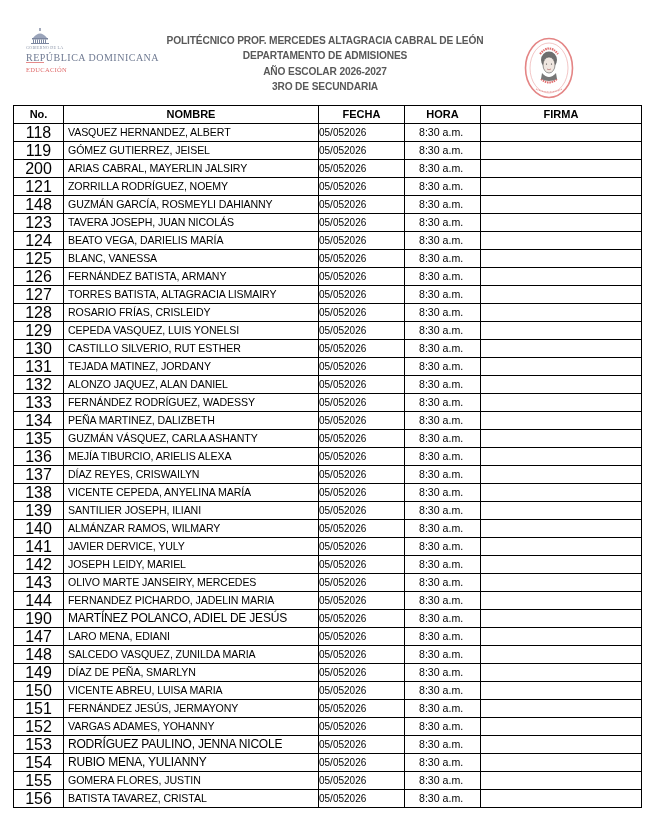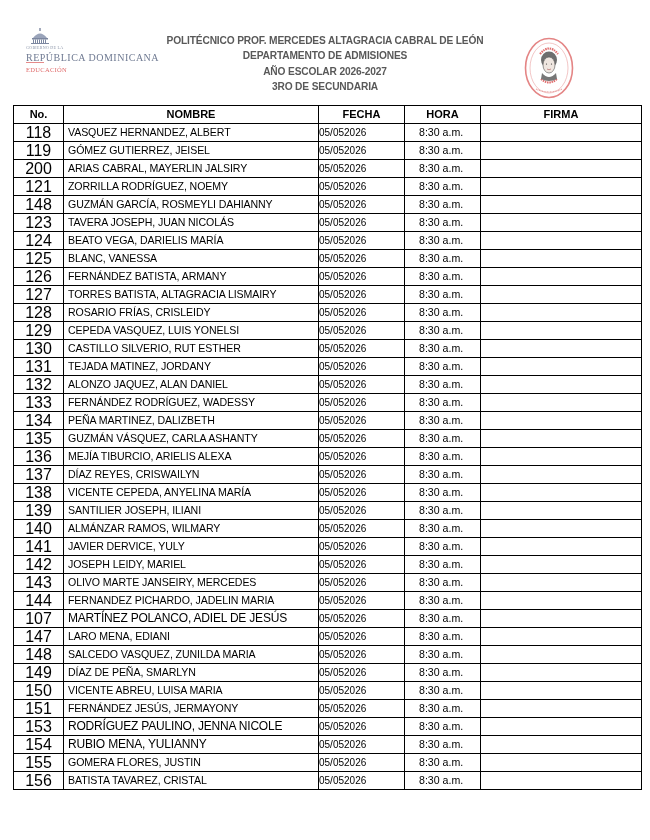--- a/index.html
+++ b/index.html
@@ -277,21 +277,21 @@
         <td class="firma"></td>
       </tr>
       <tr>
         <td class="no">144</td>
         <td class="name">FERNANDEZ PICHARDO, JADELIN MARIA</td>
         <td class="fecha">05/052026</td>
         <td class="hora">8:30 a.m.</td>
         <td class="firma"></td>
       </tr>
       <tr>
-        <td class="no">107</td>
+        <td class="no">190</td>
         <td class="name large">MARTÍNEZ POLANCO, ADIEL DE JESÚS</td>
         <td class="fecha">05/052026</td>
         <td class="hora">8:30 a.m.</td>
         <td class="firma"></td>
       </tr>
       <tr>
         <td class="no">147</td>
         <td class="name">LARO MENA, EDIANI</td>
         <td class="fecha">05/052026</td>
         <td class="hora">8:30 a.m.</td>
@@ -319,20 +319,27 @@
         <td class="firma"></td>
       </tr>
       <tr>
         <td class="no">151</td>
         <td class="name">FERNÁNDEZ JESÚS, JERMAYONY</td>
         <td class="fecha">05/052026</td>
         <td class="hora">8:30 a.m.</td>
         <td class="firma"></td>
       </tr>
       <tr>
+        <td class="no">152</td>
+        <td class="name">VARGAS ADAMES, YOHANNY</td>
+        <td class="fecha">05/052026</td>
+        <td class="hora">8:30 a.m.</td>
+        <td class="firma"></td>
+      </tr>
+      <tr>
         <td class="no">153</td>
         <td class="name large">RODRÍGUEZ PAULINO, JENNA NICOLE</td>
         <td class="fecha">05/052026</td>
         <td class="hora">8:30 a.m.</td>
         <td class="firma"></td>
       </tr>
       <tr>
         <td class="no">154</td>
         <td class="name large">RUBIO MENA, YULIANNY</td>
         <td class="fecha">05/052026</td>

